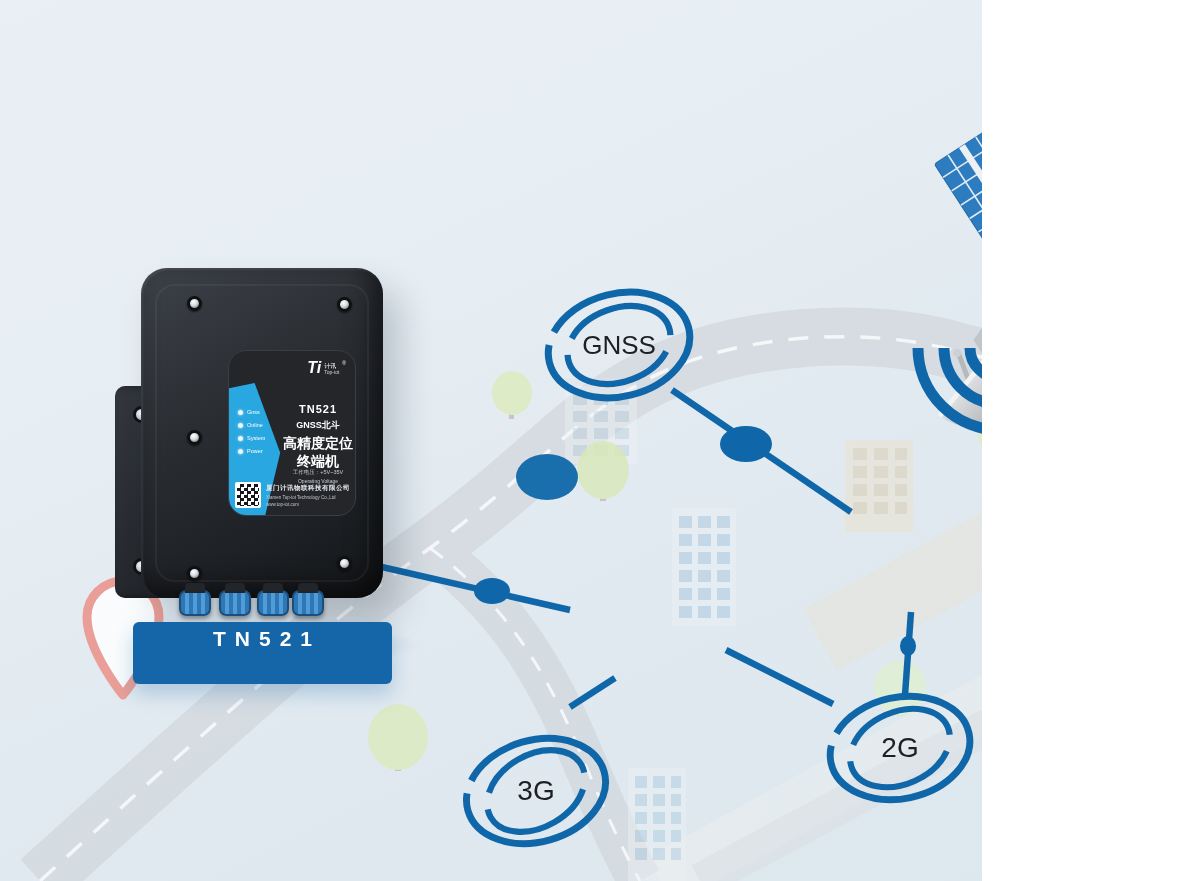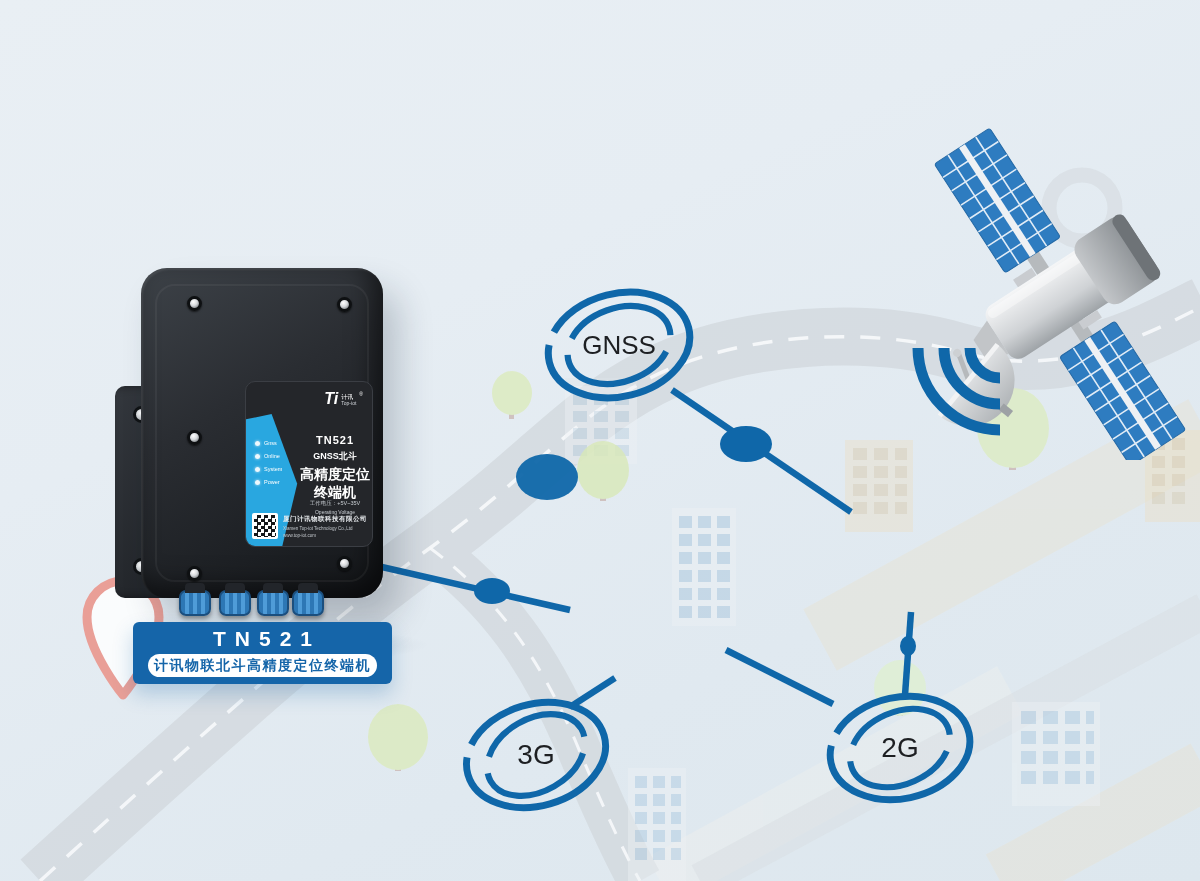--- a/index.html
+++ b/index.html
@@ -5,21 +5,21 @@
   :root{
     --line-blue:#0f67a9;
     --panel-blue:#29a7e0;
     --badge-blue:#1565a9;
     --satellite-panel-blue:#2e7cc0;
     --pin-red:#eb9288;
   }
   *{box-sizing:border-box;}
   html,body{margin:0;padding:0;width:1200px;height:881px;overflow:hidden;
     font-family:"Liberation Sans",sans-serif;}
-  .stage{position:relative;width:1200px;height:881px;overflow:hidden;
+  .stage{position:relative;width:982px;height:881px;overflow:hidden;
     background:linear-gradient(155deg,#e9eff4 0%,#e6edf3 35%,#e0e9f0 70%,#dde7ee 100%);}
   .stage svg{display:block;}
 
   
   #map-bg{position:absolute;left:0;top:0;z-index:0;}
   #pin-svg{position:absolute;left:78px;top:555px;z-index:1;}
   #links-svg{position:absolute;left:0;top:0;z-index:2;}
   .node{position:absolute;z-index:3;display:flex;align-items:center;justify-content:center;}
   .node svg{position:absolute;inset:0;width:100%;height:100%;}
   .node-label{position:relative;z-index:1;color:#1d1f22;}
@@ -53,22 +53,22 @@
     border:3px solid #101214;}
   .body{position:absolute;left:26px;top:0;right:0;bottom:30px;border-radius:26px;
     background:linear-gradient(150deg,#3d4248 0%,#2a2d32 40%,#1d2024 75%,#141619 100%);
     box-shadow:inset 2px 2px 2px rgba(255,255,255,.08),inset -10px -12px 26px rgba(0,0,0,.55),
       16px 22px 34px rgba(25,40,60,.22);}
   .body::before{content:"";position:absolute;left:14px;top:16px;right:14px;bottom:16px;
     border-radius:20px;border:2px solid rgba(255,255,255,.05);}
   .screw{position:absolute;width:15px;height:15px;border-radius:50%;
     background:radial-gradient(circle at 38% 32%,#ffffff,#d6d9dc 45%,#83878b 80%);
     border:3px solid #0e1012;box-shadow:0 1px 2px rgba(0,0,0,.6);}
-  .panel{position:absolute;left:130px;top:82px;width:128px;height:166px;
-    background:#24262a;border-radius:10px;border:1px solid #3b3e44;overflow:hidden;margin-top:31px;}
+  .panel{position:absolute;left:113px;top:82px;width:128px;height:166px;
+    background:#24262a;border-radius:18px;border:1px solid #3b3e44;overflow:hidden;}
   .ti-logo{position:absolute;right:9px;top:10px;display:flex;align-items:flex-start;gap:3px;color:#fff;}
   .ti-mark{font-size:16px;font-weight:bold;font-style:italic;line-height:14px;}
   .ti-side{display:flex;flex-direction:column;line-height:6px;padding-top:2px;}
   .ti-cn{font-size:6px;}
   .ti-en{font-size:5px;color:#cfd3d8;}
   .ti-reg{font-size:5px;line-height:5px;}
   .model-block{position:absolute;left:54px;top:52px;width:70px;text-align:center;color:#fff;}
   .model-name{font-size:11px;font-weight:bold;letter-spacing:1px;}
   .model-l1{font-size:9px;margin-top:4px;font-weight:bold;}
   .model-l2{font-size:14px;margin-top:3px;font-weight:bold;}
@@ -287,21 +287,21 @@
   <div class="node" style="left:541px;top:288px;width:156px;height:114px">
     <svg viewBox="0 0 200 146">
       <ellipse class="ring-outer" cx="100" cy="73" rx="92" ry="66" pathLength="100" transform="rotate(-14 100 73)"></ellipse>
       <ellipse class="ring-inner" cx="100" cy="73" rx="68" ry="47" pathLength="100" transform="rotate(-20 100 73)"></ellipse>
     </svg>
     <span class="node-label lbl-lg">GNSS</span>
   </div>
 
 
 
-  <div class="node" style="left:459px;top:698px;width:154px;height:114px">
+  <div class="node" style="left:459px;top:734px;width:154px;height:114px">
     <svg viewBox="0 0 200 146">
       <ellipse class="ring-outer" cx="100" cy="73" rx="92" ry="66" pathLength="100" transform="rotate(-16 100 73)"></ellipse>
       <ellipse class="ring-inner" cx="100" cy="73" rx="68" ry="47" pathLength="100" transform="rotate(-30 100 73)"></ellipse>
     </svg>
     <span class="node-label lbl-xl">3G</span>
   </div>
 
   <div class="node" style="left:820px;top:692px;width:160px;height:112px">
     <svg viewBox="0 0 200 146">
       <ellipse class="ring-outer" cx="100" cy="73" rx="92" ry="66" pathLength="100" transform="rotate(-12 100 73)"></ellipse>
@@ -373,21 +373,20 @@
       </div>
     </div>
     <div class="conn" style="left:64px"></div>
     <div class="conn" style="left:104px"></div>
     <div class="conn" style="left:142px"></div>
     <div class="conn" style="left:177px"></div>
   </div>
 
   <div id="badge">
     <div class="badge-model">TN521</div>
-    <div class="badge-pill">计讯物联北斗高精度定位终端机</div>
   </div>
 
   <svg id="satellite-svg" width="345" height="350" viewBox="0 0 345 350">
     <defs>
       <linearGradient id="gBody" x1="0" y1="-31" x2="0" y2="31" gradientUnits="userSpaceOnUse">
         <stop offset="0" stop-color="#f5f6f7"></stop>
           <stop offset=".6" stop-color="#cfd2d5"></stop>
           <stop offset="1" stop-color="#9ea3a7"></stop>
       </linearGradient>
       <linearGradient id="gCap" x1="36" y1="0" x2="98" y2="0" gradientUnits="userSpaceOnUse">

